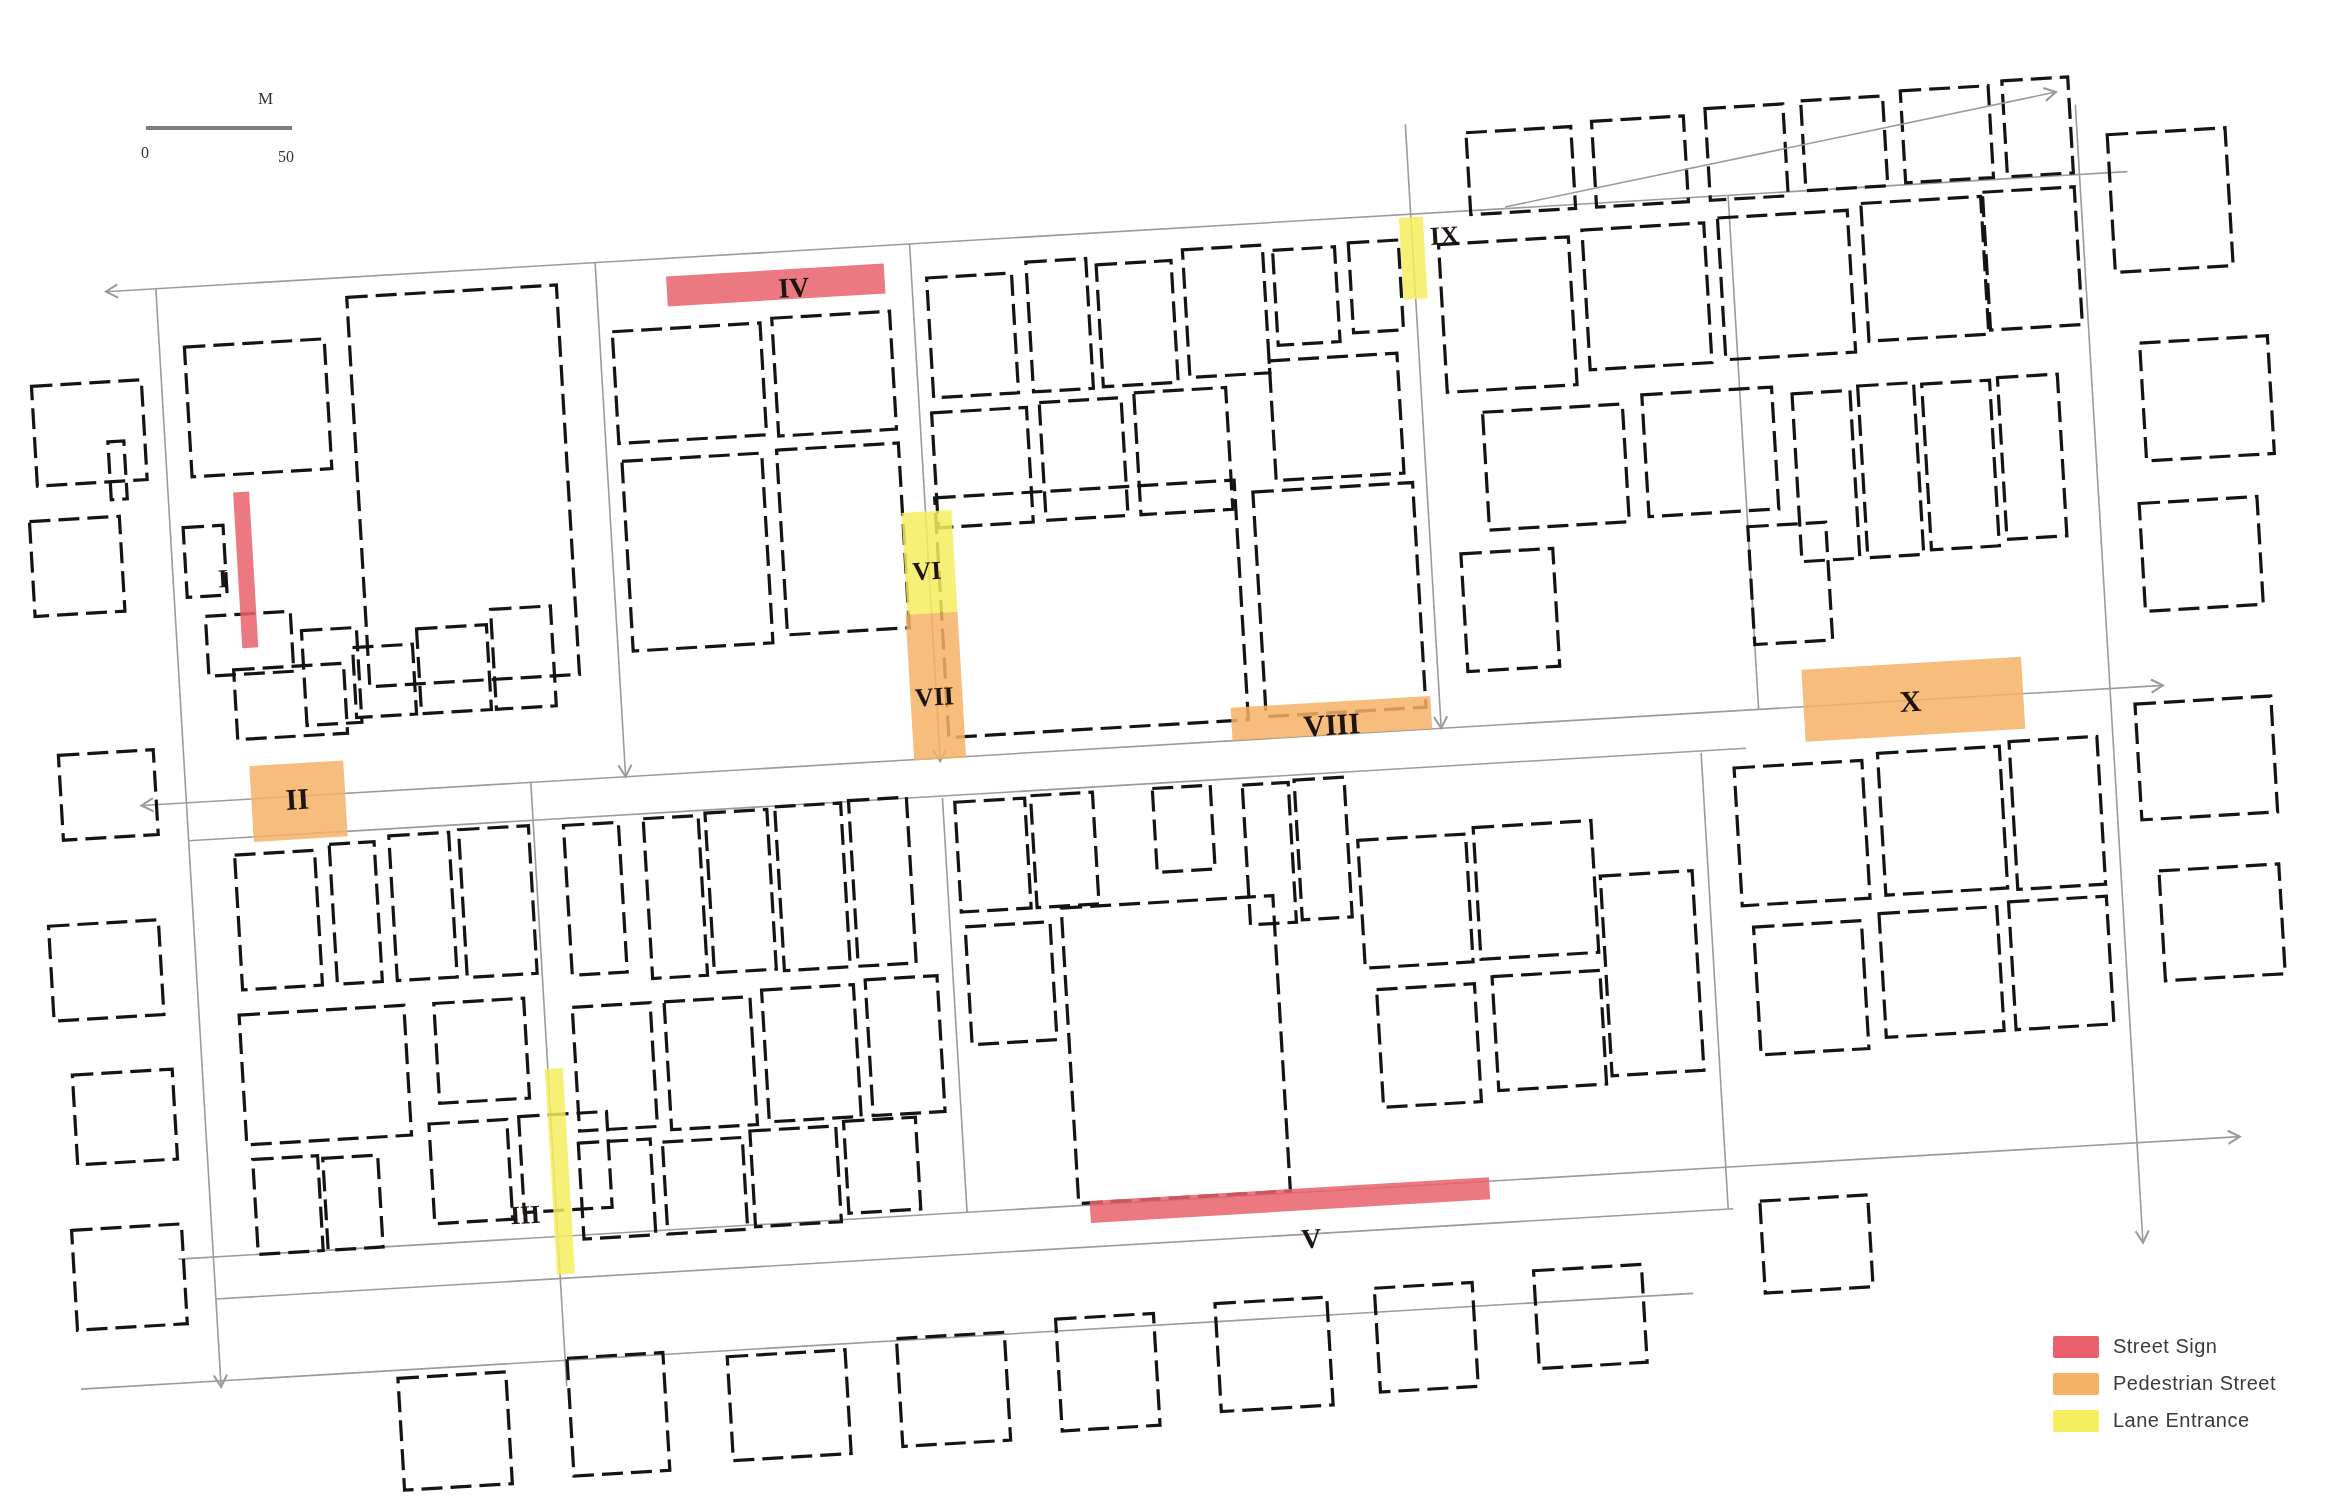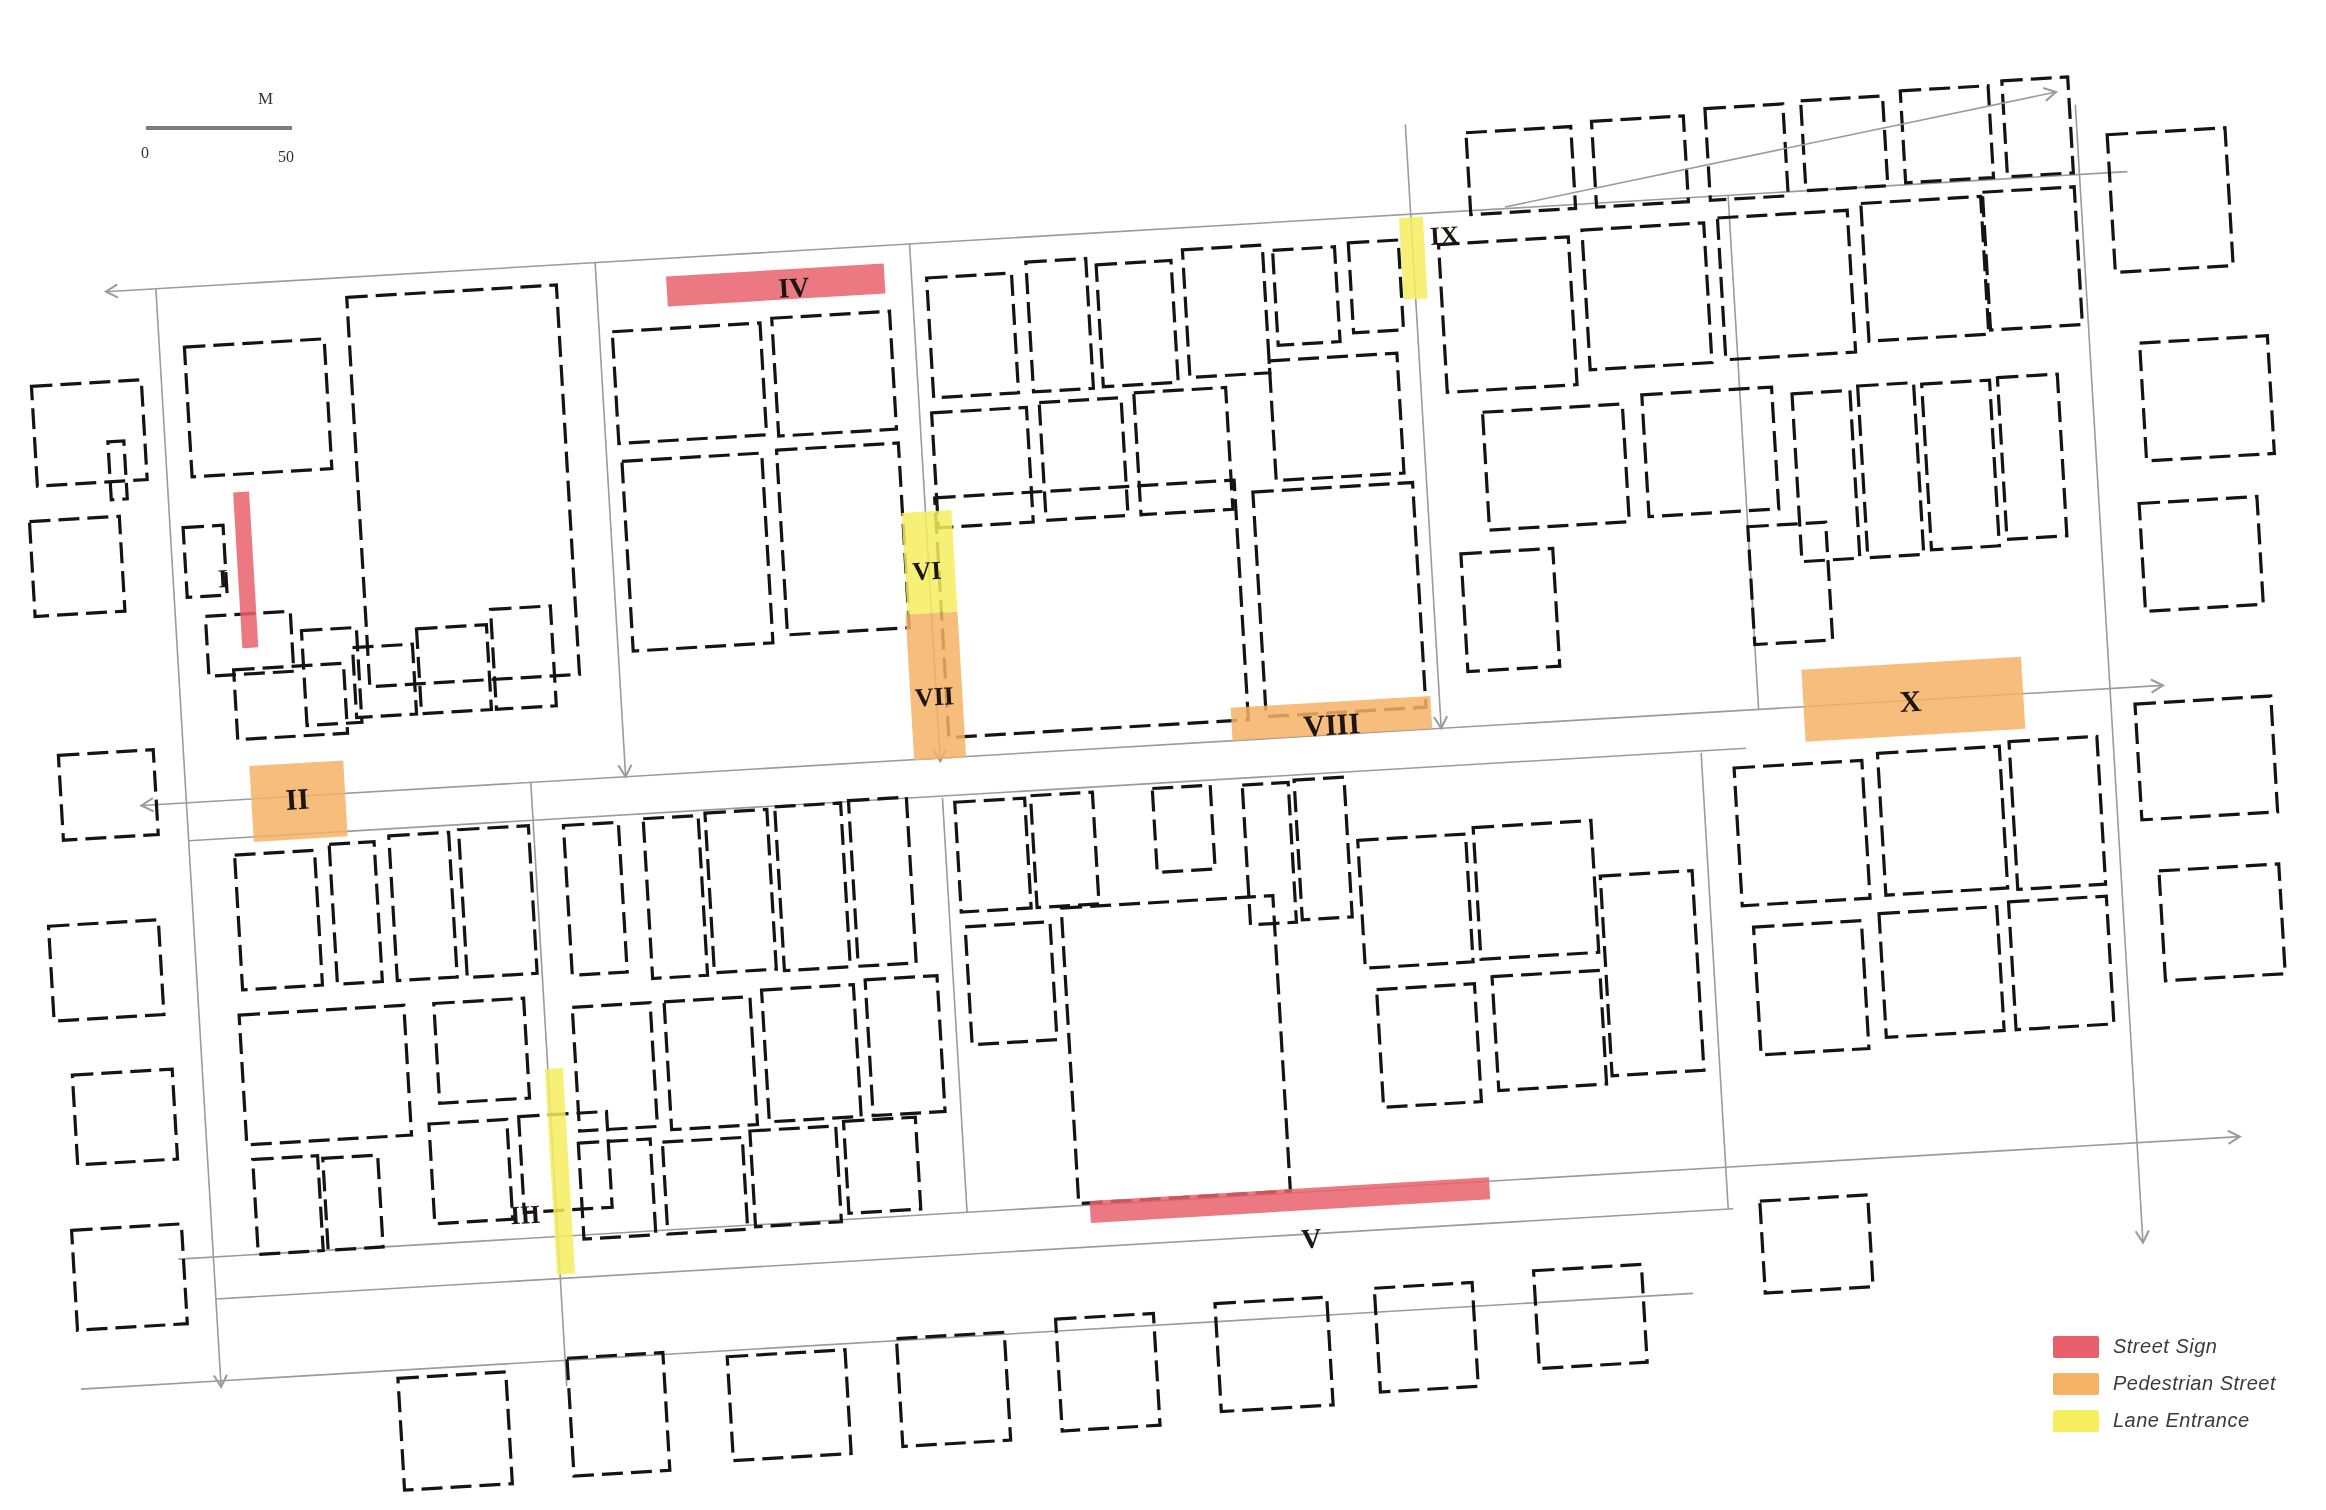--- a/index.html
+++ b/index.html
@@ -1,21 +1,21 @@
 <!DOCTYPE html>
 <html><head>
 <meta charset="utf-8">
 <style>
   html,body{margin:0;padding:0;background:#ffffff;}
   #stage{position:relative;width:2326px;height:1510px;background:#ffffff;overflow:hidden;
          font-family:"Liberation Sans",sans-serif;}
   #map-svg{position:absolute;left:0;top:0;}
   .zone-label{font-family:"Liberation Serif",serif;font-weight:bold;fill:#1c1512;}
   .scale-text{font-family:"Liberation Serif",serif;fill:#333;}
-  #legend{position:absolute;right:50px;bottom:78px;display:flex;flex-direction:column;gap:14px;font-style:italic;}
+  #legend{position:absolute;right:50px;bottom:78px;display:flex;flex-direction:column;gap:14px;}
   .legend-item{display:flex;align-items:center;gap:14px;}
   .legend-swatch{width:46px;height:22px;border-radius:2px;flex:0 0 auto;}
   .legend-label{font-size:20px;color:#3a3a3a;letter-spacing:0.5px;white-space:nowrap;}
 </style>
 </head>
 <body>
 
 <div id="stage">
   <svg id="map-svg" width="2326" height="1510" viewBox="0 0 2326 1510" xmlns="http://www.w3.org/2000/svg">
     <defs>

